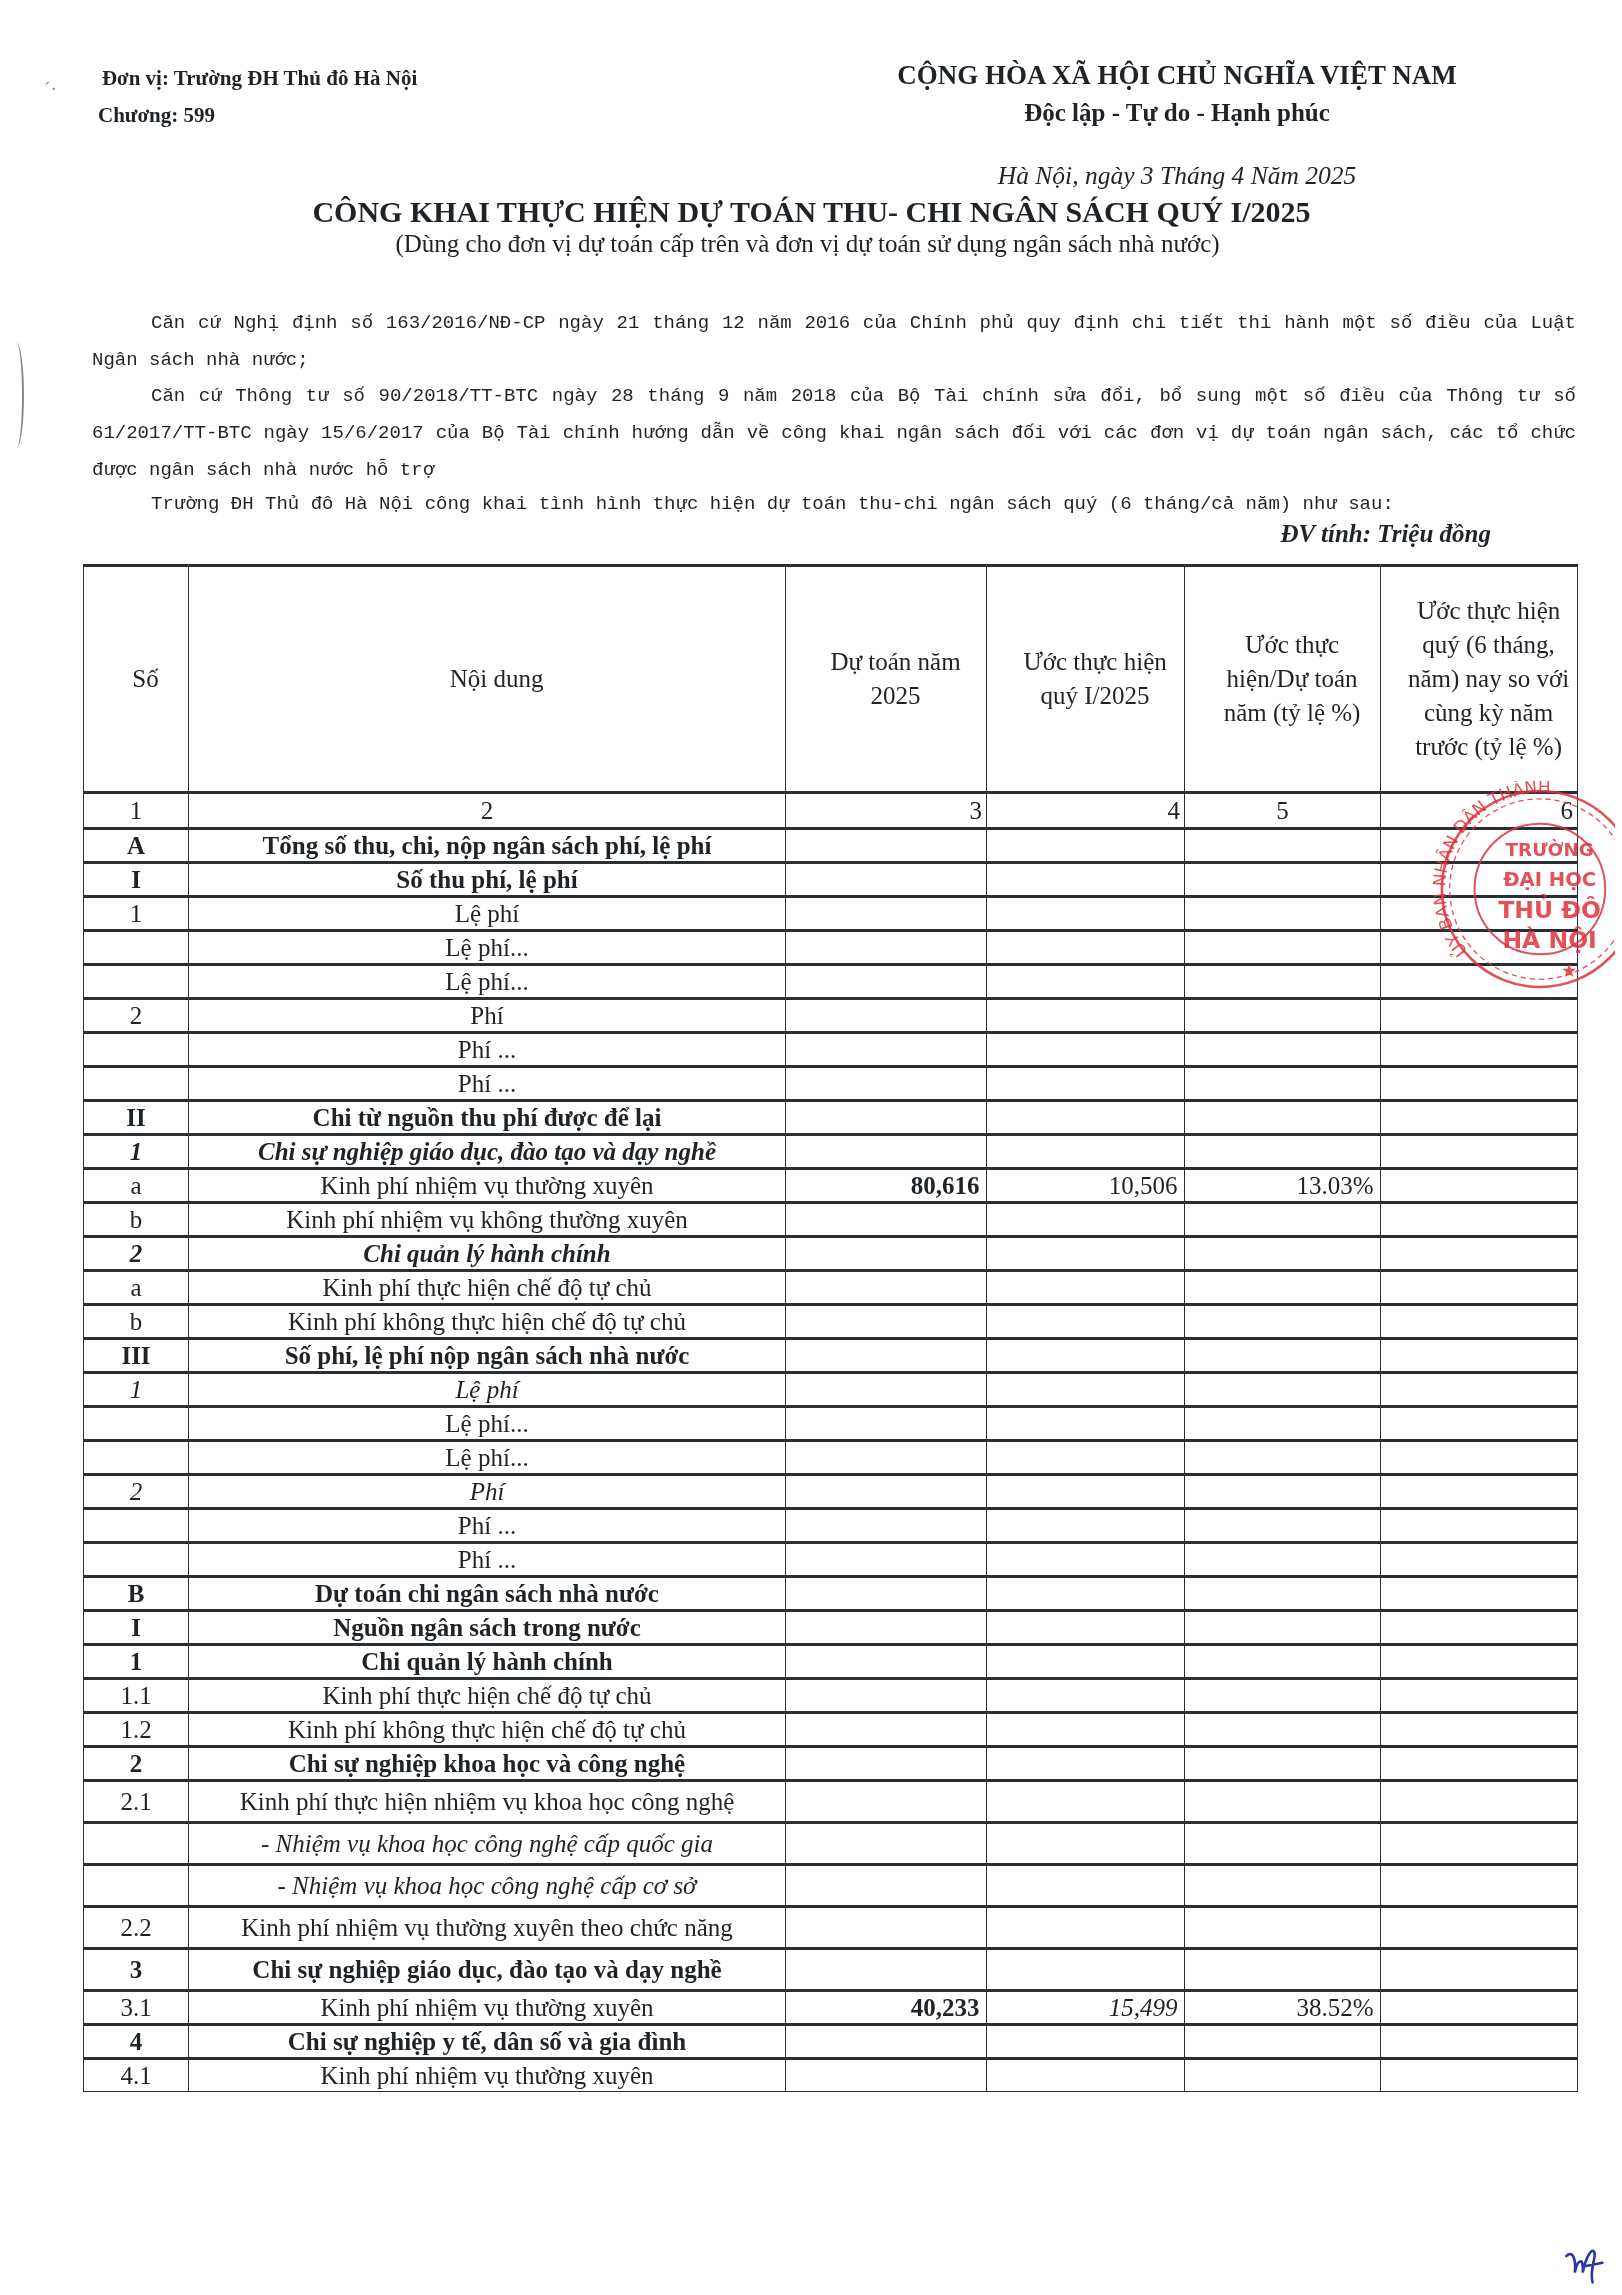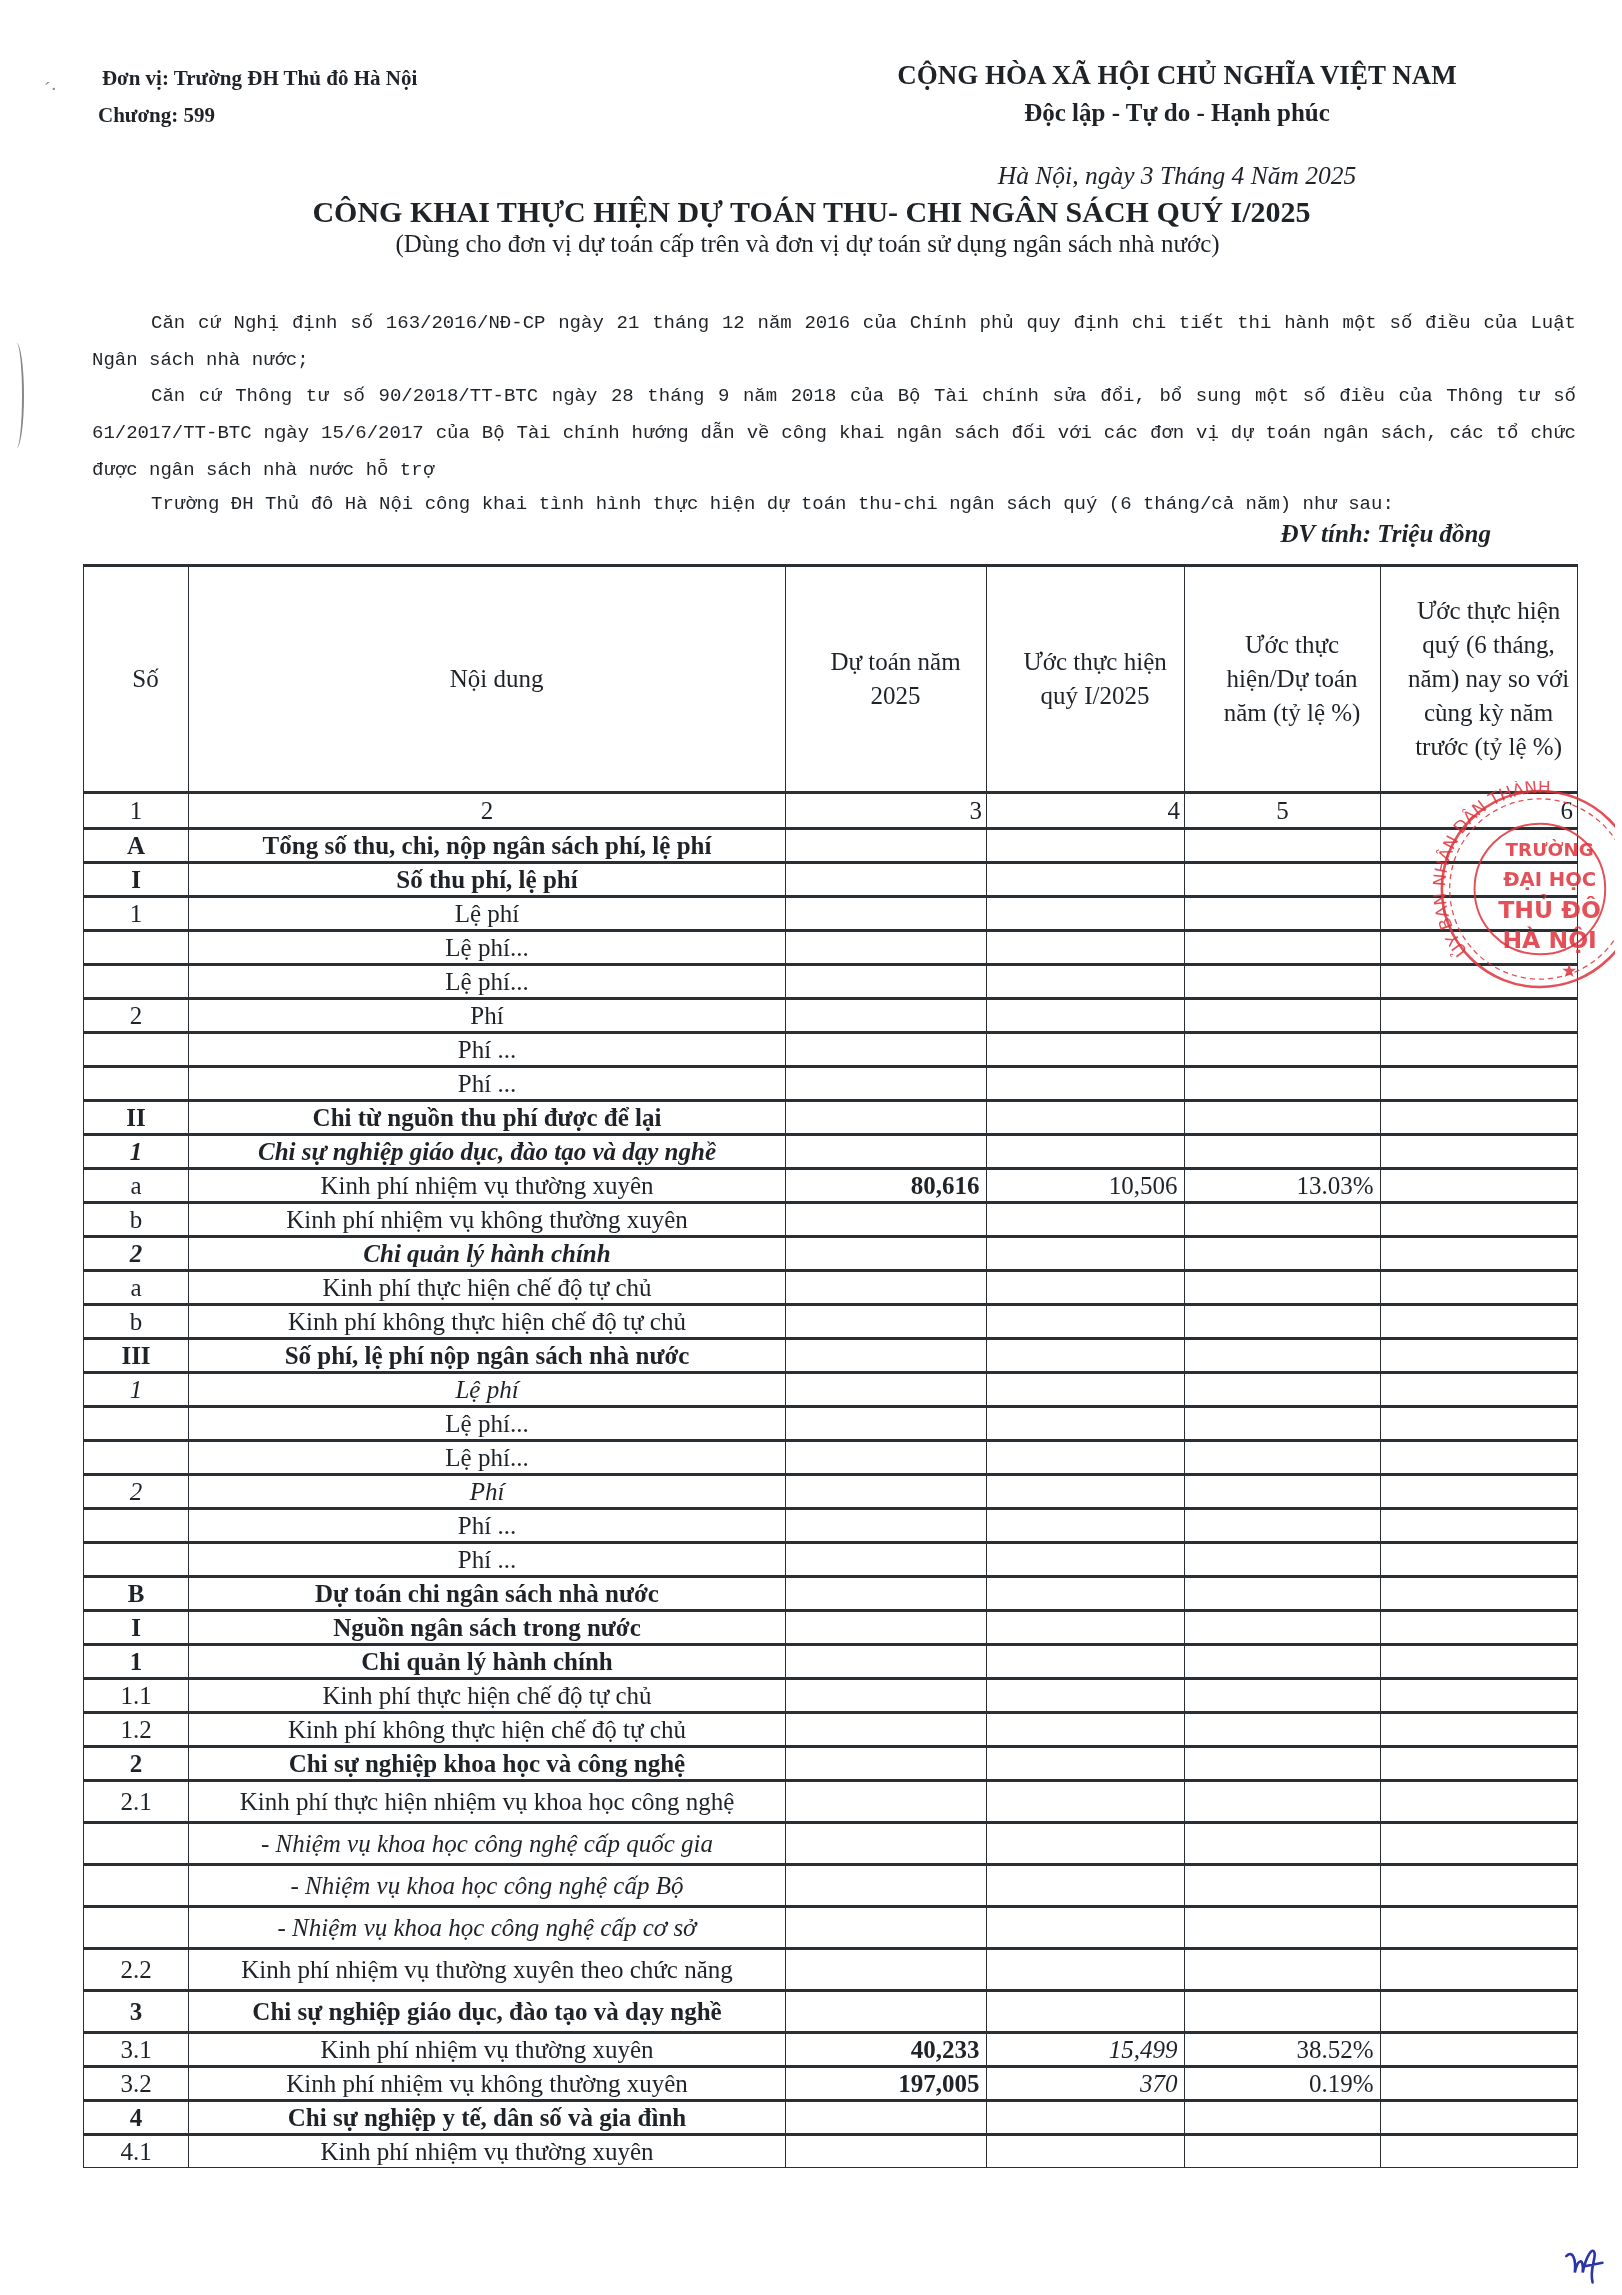--- a/index.html
+++ b/index.html
@@ -345,28 +345,20 @@
       <tr class="row tall">
         <td class="c-no"></td>
         <td class="c-content" style="font-style: italic;">- Nhiệm vụ khoa học công nghệ cấp quốc gia</td>
         <td class="val"></td>
         <td class="val"></td>
         <td class="val"></td>
         <td class="val"></td>
       </tr>
       <tr class="row tall">
         <td class="c-no"></td>
-        <td class="c-content" style="font-style: italic;">- Nhiệm vụ khoa học công nghệ cấp Bộ</td>
-        <td class="val"></td>
-        <td class="val"></td>
-        <td class="val"></td>
-        <td class="val"></td>
-      </tr>
-      <tr class="row tall">
-        <td class="c-no"></td>
         <td class="c-content" style="font-style: italic;">- Nhiệm vụ khoa học công nghệ cấp cơ sở</td>
         <td class="val"></td>
         <td class="val"></td>
         <td class="val"></td>
         <td class="val"></td>
       </tr>
       <tr class="row tall">
         <td class="c-no">2.2</td>
         <td class="c-content"> Kinh phí nhiệm vụ thường xuyên theo chức năng</td>
         <td class="val"></td>
@@ -381,28 +373,20 @@
         <td class="val"></td>
         <td class="val"></td>
         <td class="val"></td>
       </tr>
       <tr class="row">
         <td class="c-no">3.1</td>
         <td class="c-content"> Kinh phí nhiệm vụ thường xuyên</td>
         <td class="val v-bold">40,233</td>
         <td class="val v-italic">15,499</td>
         <td class="val">38.52%</td>
-        <td class="val"></td>
-      </tr>
-      <tr class="row">
-        <td class="c-no">3.2</td>
-        <td class="c-content">Kinh phí nhiệm vụ không thường xuyên</td>
-        <td class="val v-bold">197,005</td>
-        <td class="val v-italic">370</td>
-        <td class="val">0.19%</td>
         <td class="val"></td>
       </tr>
       <tr class="row bold">
         <td class="c-no">4</td>
         <td class="c-content">Chi sự nghiệp y tế, dân số và gia đình</td>
         <td class="val"></td>
         <td class="val"></td>
         <td class="val"></td>
         <td class="val"></td>
       </tr>

